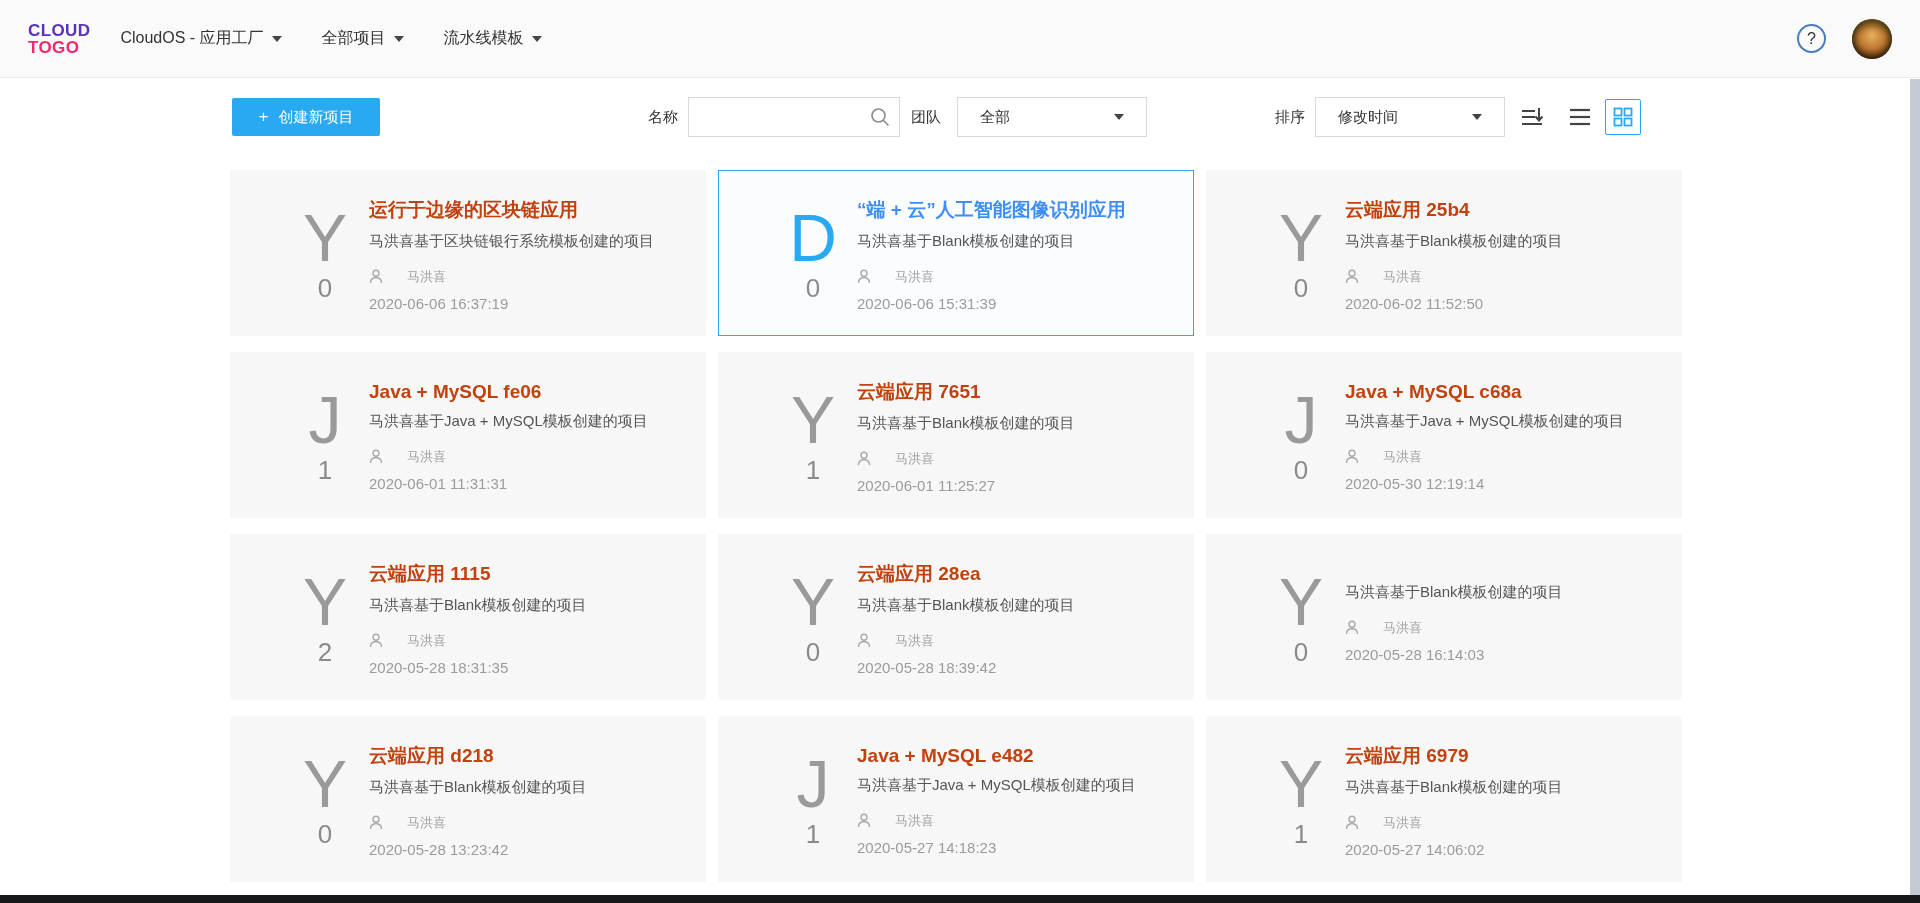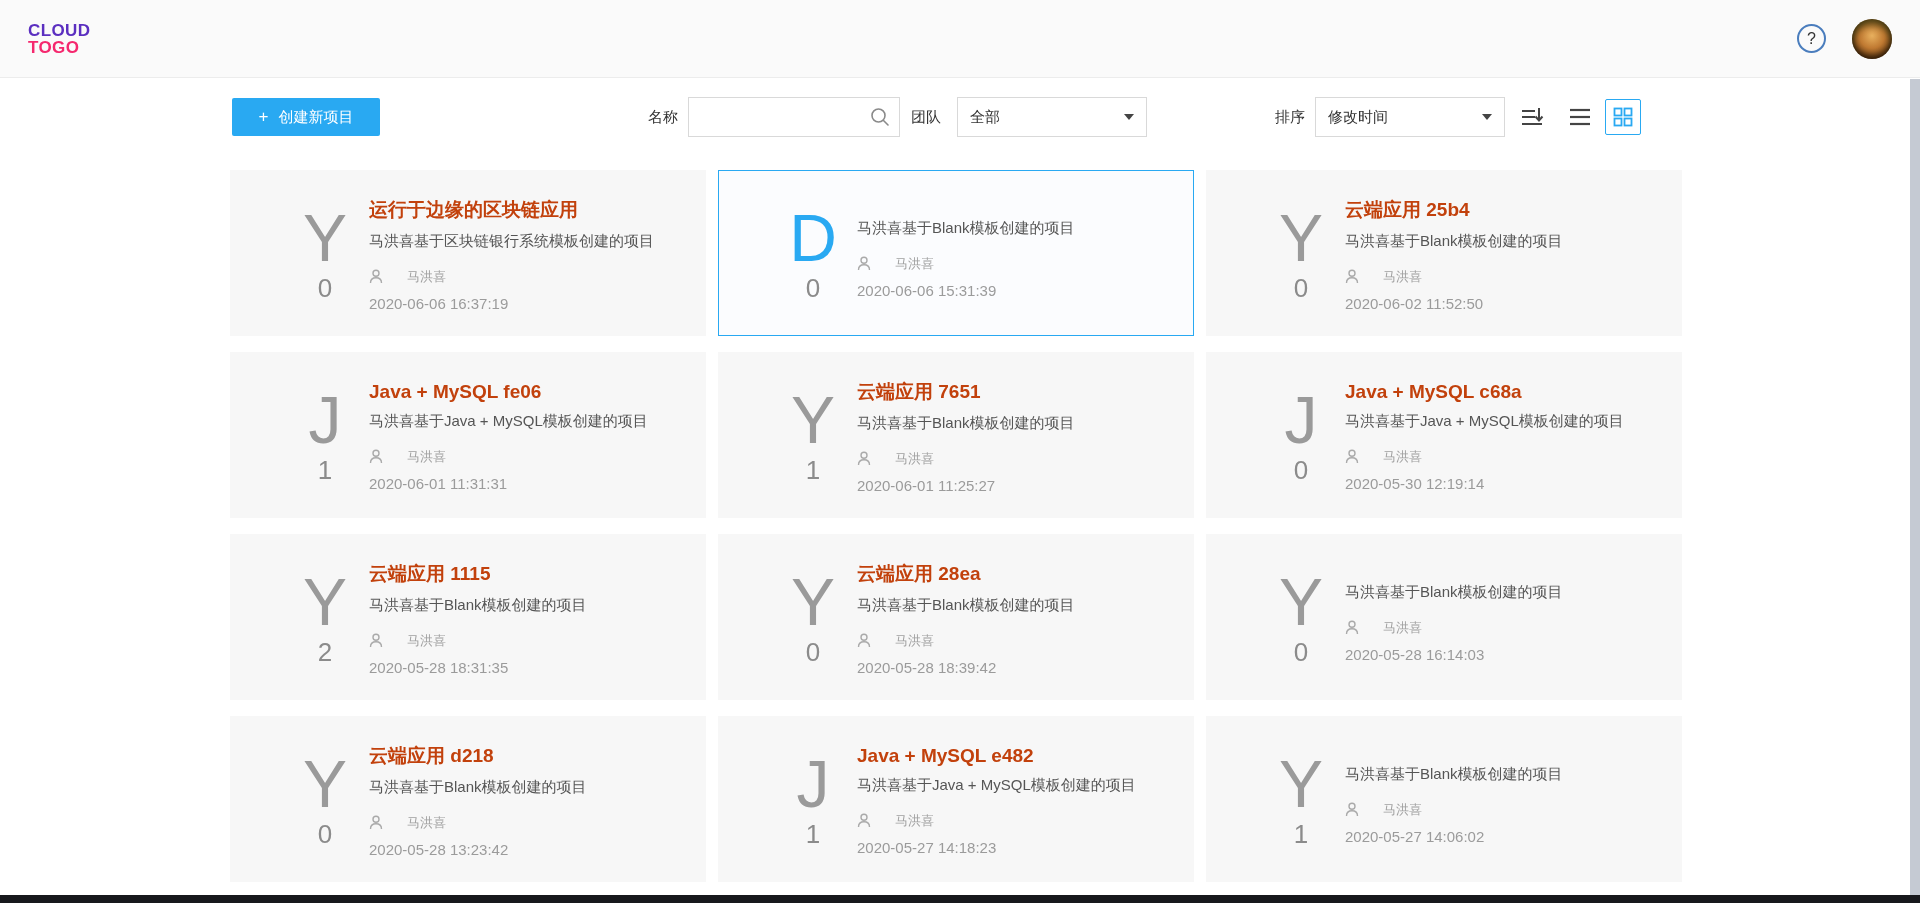--- a/index.html
+++ b/index.html
@@ -47,21 +47,21 @@
     margin-left:10px; width:212px; height:40px; background:#fff; border:1px solid #d9d9d9;
     display:flex; align-items:center; padding:0 8px 0 10px;
   }
   .search-box input {
     border:none; outline:none; flex:1; font-size:14px; font-family:inherit; background:transparent; min-width:0;
   }
   .search-ic { flex:0 0 auto; cursor:pointer; }
   .lbl-team { margin-left:11px; }
   .sel {
     height:40px; background:#fff; border:1px solid #d9d9d9; display:flex; align-items:center;
-    padding:0 12px; font-size:15px; color:#333; cursor:pointer; justify-content:space-between;
+    padding:0 22px; font-size:15px; color:#333; cursor:pointer; justify-content:space-between;
   }
   .sel-team { margin-left:16px; width:190px; }
   .lbl-sort { margin-left:128px; }
   .sel-sort { margin-left:10px; width:190px; }
   .tool-ic { margin-left:14px; cursor:pointer; display:flex; align-items:center; }
   .icon-list { margin-left:24px; }
   .btn-grid {
     margin-left:14px; width:36px; height:36px; border:1px solid #29a9f2; border-radius:2px;
     background:#fff; display:flex; align-items:center; justify-content:center; cursor:pointer;
   }
@@ -97,20 +97,34 @@
   .bottom-bar { position:absolute; left:0; right:0; bottom:0; height:8px; background:#17181c; }
 </style>
 </head>
 <body>
 
 <div class="header">
   <div class="logo">
     <span class="l1">CLOUD</span>
     <span class="l2">TOGO</span>
   </div>
+  <div class="nav">
+    <div class="nav-item">
+      <span>CloudOS - 应用工厂</span>
+      <span class="caret"></span>
+    </div>
+    <div class="nav-item">
+      <span>全部项目</span>
+      <span class="caret"></span>
+    </div>
+    <div class="nav-item">
+      <span>流水线模板</span>
+      <span class="caret"></span>
+    </div>
+  </div>
   <div class="header-right">
     <div class="help-icon">
       <span>?</span>
     </div>
     <div class="avatar"></div>
   </div>
 </div>
 
 <div class="toolbar">
   <button class="btn-create">
@@ -186,20 +200,21 @@
       <div class="card-date">2020-06-06 16:37:19</div>
     </div>
   </div>
 
   <div class="card selected">
     <div class="letter-block">
       <div class="card-letter">D</div>
       <div class="card-count">0</div>
     </div>
     <div class="card-body">
+      <div class="card-title">“端 + 云”人工智能图像识别应用</div>
       <div class="card-desc">马洪喜基于Blank模板创建的项目</div>
       <div class="card-owner">
         <svg width="14" height="15" viewBox="0 0 14 15">
           <circle cx="7" cy="4.2" r="3" fill="none" stroke="#aaa" stroke-width="1.4"></circle>
           <path d="M1.5 14 C1.5 10.5 4 8.8 7 8.8 C10 8.8 12.5 10.5 12.5 14" fill="none" stroke="#aaa" stroke-width="1.4"></path>
         </svg>
         <span>马洪喜</span>
       </div>
       <div class="card-date">2020-06-06 15:31:39</div>
     </div>
@@ -374,20 +389,21 @@
       <div class="card-date">2020-05-27 14:18:23</div>
     </div>
   </div>
 
   <div class="card">
     <div class="letter-block">
       <div class="card-letter">Y</div>
       <div class="card-count">1</div>
     </div>
     <div class="card-body">
+      <div class="card-title">云端应用 6979</div>
       <div class="card-desc">马洪喜基于Blank模板创建的项目</div>
       <div class="card-owner">
         <svg width="14" height="15" viewBox="0 0 14 15">
           <circle cx="7" cy="4.2" r="3" fill="none" stroke="#aaa" stroke-width="1.4"></circle>
           <path d="M1.5 14 C1.5 10.5 4 8.8 7 8.8 C10 8.8 12.5 10.5 12.5 14" fill="none" stroke="#aaa" stroke-width="1.4"></path>
         </svg>
         <span>马洪喜</span>
       </div>
       <div class="card-date">2020-05-27 14:06:02</div>
     </div>

